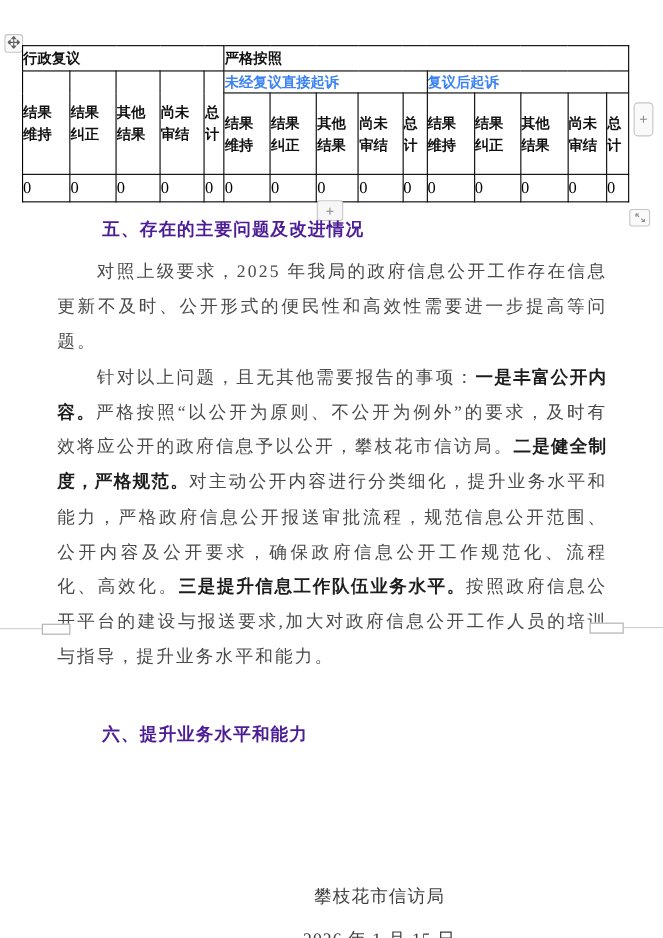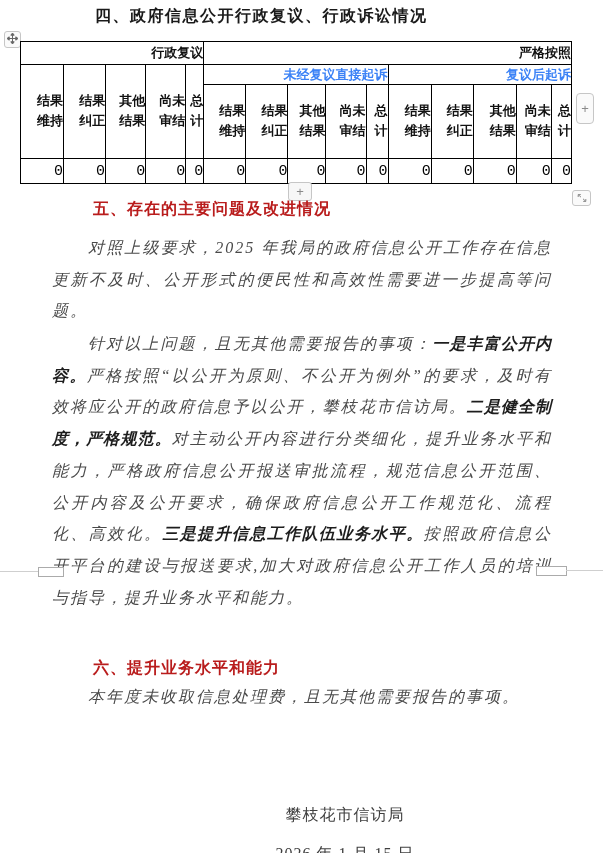--- a/index.html
+++ b/index.html
@@ -3,29 +3,29 @@
 <meta charset="utf-8">
 <style>
   html,body{margin:0;padding:0;background:#fff;}
   .page{position:relative;width:603px;height:853px;background:#ffffff;overflow:hidden;
         font-family:"Liberation Serif",serif;}
 
   
   .sec-title{position:absolute;left:95px;top:6px;margin:0;
              font:bold 16px "Liberation Sans",sans-serif;color:#1a1a1a;letter-spacing:1.5px;}
   .h-sub{position:absolute;left:93px;margin:0;
-         font:bold 16px "Liberation Sans",sans-serif;color:#b91c1c;letter-spacing:1px;}
+         font:bold 16px "Liberation Sans",sans-serif;color:#4c1d95;letter-spacing:1px;}
   #h5{top:199px}
   #h6{top:658px}
 
   
   table.rpt{position:absolute;left:20px;top:41px;width:552px;
             border-collapse:collapse;table-layout:fixed;background:#fff;}
-  table.rpt th,table.rpt td{border:1.5px solid #000;padding:0;text-align:right;
-            vertical-align:middle;overflow:hidden;font-family:Liberation Mono, monospace;}
+  table.rpt th,table.rpt td{border:1.5px solid #000;padding:0;text-align:left;
+            vertical-align:middle;overflow:hidden;}
   .gh{height:22px;font:bold 13px "Liberation Sans",sans-serif;color:#111;}
   .sh{height:19px;font:bold 13px "Liberation Sans",sans-serif;color:#3b82f6;}
   .lh{font:bold 13px/1.5 "Liberation Sans",sans-serif;color:#111;}
   tr.leafrow{height:74px}
   .w2{display:inline-block;width:28px;}
   .w1{display:inline-block;width:14px;}
   .dv{height:24px;font:15px "Liberation Serif",serif;color:#000;}
 
   
   .ctl{position:absolute;display:flex;align-items:center;justify-content:center;
@@ -41,38 +41,37 @@
   .pm-line.l{left:0;top:571px;width:38px;}
   .pm-line.r{left:566px;top:570px;width:37px;}
   .pm-rect{position:absolute;height:8px;background:#fff;border:1px solid #ababab;}
   .pm-rect.l{left:38px;top:567px;width:24px;}
   .pm-rect.r{left:536px;top:566px;width:29px;}
 
   
   .para{position:absolute;left:52px;width:500px;margin:0;
         font-size:16px;line-height:31.7px;color:#4a4a4a;letter-spacing:2px;
         text-align:justify;}
-  .indent{text-indent:36px;font-style:italic;}
+  .indent{text-indent:36px;}
   #p1{top:232px}
   #p2{top:328px}
   #p3{top:681px;text-align:left}
   .b{font-weight:bold;font-family:"Liberation Sans",sans-serif;color:#1d1d1d;letter-spacing:1px;}
 
   
   .sig{position:absolute;left:240px;width:210px;text-align:center;margin:0;
        font-size:16px;color:#3f3f3f;letter-spacing:1px;}
   #sig-agency{top:805px}
   #sig-date{top:844px}
 </style>
 </head>
 <body>
 
 <div class="page">
 
-  <h2 class="sec-title">四、政府信息公开行政复议、行政诉讼情况</h2>
 
   <button class="ctl move">
     <span>
       <svg width="11" height="11" viewBox="0 0 11 11">
         <g stroke="#666" stroke-width="1" fill="#666">
           <line x1="5.5" y1="1.5" x2="5.5" y2="9.5"></line>
           <line x1="1.5" y1="5.5" x2="9.5" y2="5.5"></line>
           <path d="M5.5 0 L7.2 2.2 H3.8 Z"></path>
           <path d="M5.5 11 L3.8 8.8 H7.2 Z"></path>
           <path d="M0 5.5 L2.2 3.8 V7.2 Z"></path>
@@ -171,18 +170,17 @@
 
   <p class="para indent" id="p2"><span>针对以上问题，且无其他需要报告的事项：</span><span class="b">一是丰富公开内容。</span><span>严格按照“以公开为原则、不公开为例外”的要求，及时有效将应公开的政府信息予以公开，攀枝花市信访局。</span><span class="b">二是健全制度，严格规范。</span><span>对主动公开内容进行分类细化，提升业务水平和能力，严格政府信息公开报送审批流程，规范信息公开范围、公开内容及公开要求，确保政府信息公开工作规范化、流程化、高效化。</span><span class="b">三是提升信息工作队伍业务水平。</span><span>按照政府信息公开平台的建设与报送要求,加大对政府信息公开工作人员的培训与指导，提升业务水平和能力。</span></p>
 
   <div class="pm-line l"></div>
   <div class="pm-rect l"></div>
   <div class="pm-rect r"></div>
   <div class="pm-line r"></div>
 
   <h3 class="h-sub" id="h6">六、提升业务水平和能力</h3>
 
-  <p class="para indent" id="p3">本年度未收取信息处理费，且无其他需要报告的事项。</p>
 
   <p class="sig" id="sig-agency">攀枝花市信访局</p>
   <p class="sig" id="sig-date">2026 年 1 月 15 日</p>
 
 </div>
 
 </body></html>

